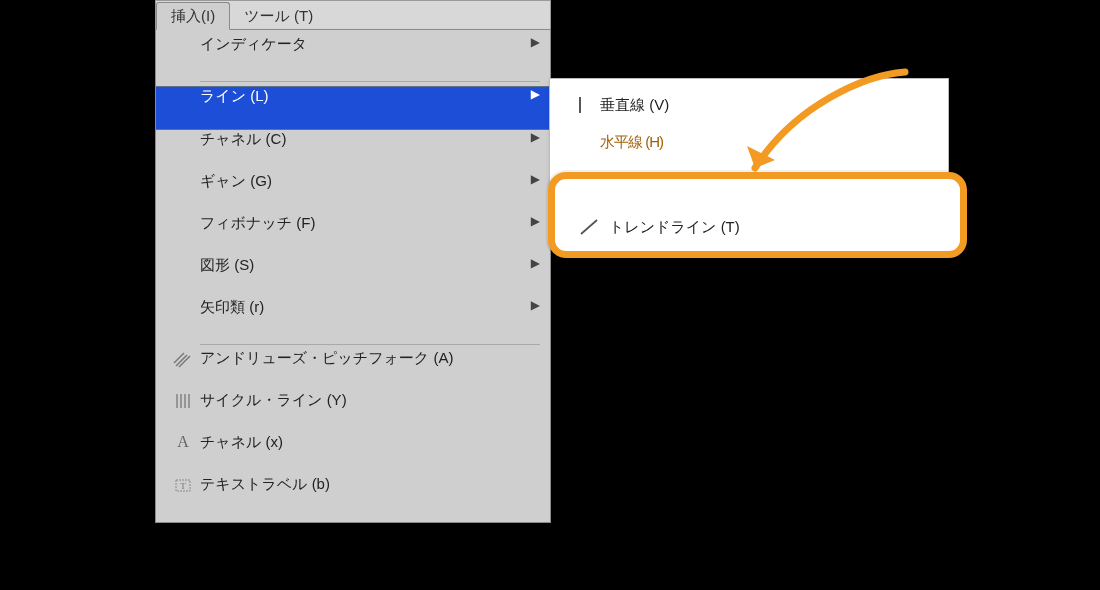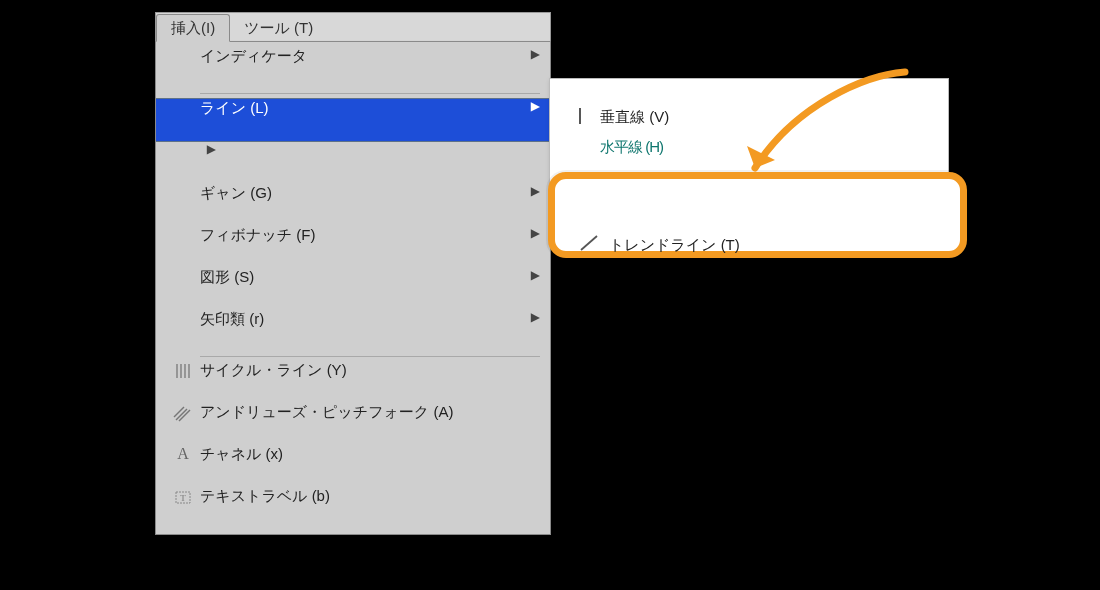--- a/index.html
+++ b/index.html
@@ -1,32 +1,32 @@
 <!DOCTYPE html>
 <html><head>
 <meta charset="utf-8">
 <style>
   html,body{margin:0;padding:0;width:1100px;height:590px;background:#000;font-family:"Meiryo","Yu Gothic",sans-serif;font-size:15px;color:#222;overflow:hidden}
-  .app{position:absolute;left:155px;top:12px}
+  .app{position:absolute;left:155px;top:0}
   .menubar{display:flex;align-items:flex-end;height:28px;background:#d8d8d8;border:1px solid #9a9a9a;border-bottom:none;width:394px}
   .tab{padding:4px 14px 3px;color:#333;white-space:nowrap;cursor:default}
   .tab.active{background:#cfcfcf;border:1px solid #8a8a8a;border-bottom:1px solid #cfcfcf;margin-bottom:-1px;border-radius:3px 3px 0 0}
   .menu{background:#cfcfcf;border:1px solid #8a8a8a;width:394px;padding:5px 0;box-shadow:2px 2px 3px rgba(0,0,0,.25)}
   .mi{display:flex;align-items:flex-start;height:42px;padding:0 10px;cursor:default;position:relative}
   .mi .ic{width:34px;display:flex;justify-content:center;align-items:center;color:#666}
   .mi .lbl{flex:1;white-space:nowrap}
   .mi .ar{width:16px;text-align:right;color:#444;font-size:12px}
   .mi.sel{background:#1d4ed8;border-top:1px solid #5e7289;border-bottom:1px solid #5e7289;color:#fff}
   .mi.sel .ar{color:#fff}
   .sep{height:1px;background:#a9a9a9;margin:4px 10px 4px 44px}
   .submenu{position:absolute;left:549px;top:78px;width:398px;background:#fff;border:1px solid #bcbcbc;padding:4px 0;box-shadow:2px 2px 5px rgba(0,0,0,.25)}
-  .si{display:flex;align-items:flex-end;height:44px;padding:0 10px;cursor:default}
+  .si{display:flex;align-items:center;height:44px;padding:0 10px;cursor:default}
   .si .ic{width:40px;display:flex;justify-content:center;align-items:center;color:#555}
   .si .lbl{flex:1;white-space:nowrap}
-  .si.obscured .lbl{color:#0f766e;letter-spacing:-1px}
+  .si.obscured .lbl{color:#a16207;letter-spacing:-1px}
   
   .hl-outer{position:absolute;left:548px;top:172px;width:405px;height:72px;border-radius:18px;background:#fff;border:7px solid #f39a22;box-shadow:0 0 0 2px rgba(0,0,0,.06)}
   
   .arrow{position:absolute;left:735px;top:60px;pointer-events:none}
 </style>
 </head>
 <body>
 
 <div class="app">
 
@@ -43,20 +43,21 @@
     </div>
     <div class="sep"></div>
 
     <div class="mi sel">
       <span class="ic"></span>
       <span class="lbl">ライン (L)</span>
       <span class="ar">▶</span>
     </div>
     <div class="mi">
       <span class="ic"></span>
+      <span class="lbl">チャネル (C)</span>
       <span class="ar">▶</span>
     </div>
     <div class="mi">
       <span class="ic"></span>
       <span class="lbl">ギャン (G)</span>
       <span class="ar">▶</span>
     </div>
     <div class="mi">
       <span class="ic"></span>
       <span class="lbl">フィボナッチ (F)</span>
@@ -71,41 +72,41 @@
       <span class="ic"></span>
       <span class="lbl">矢印類 (r)</span>
       <span class="ar">▶</span>
     </div>
 
     <div class="sep"></div>
 
     <div class="mi">
       <span class="ic">
         <svg width="20" height="20" viewBox="0 0 20 20">
+            <g stroke="#777" stroke-width="1.5" fill="none">
+              <line x1="3" y1="17" x2="14" y2="6"></line>
+              <line x1="6" y1="18" x2="17" y2="7"></line>
+              <line x1="1" y1="14" x2="11" y2="4"></line>
+            </g>
+          </svg>
+      </span>
+      <span class="lbl">アンドリューズ・ピッチフォーク (A)</span>
+    </div>
+    <div class="mi">
+      <span class="ic">
+        <svg width="20" height="20" viewBox="0 0 20 20">
             <g stroke="#777" stroke-width="1.3">
               <line x1="4" y1="3" x2="4" y2="17"></line>
               <line x1="8" y1="3" x2="8" y2="17"></line>
               <line x1="12" y1="3" x2="12" y2="17"></line>
               <line x1="16" y1="3" x2="16" y2="17"></line>
             </g>
           </svg>
       </span>
       <span class="lbl">サイクル・ライン (Y)</span>
-    </div>
-    <div class="mi">
-      <span class="ic">
-        <svg width="20" height="20" viewBox="0 0 20 20">
-            <g stroke="#777" stroke-width="1.5" fill="none">
-              <line x1="3" y1="17" x2="14" y2="6"></line>
-              <line x1="6" y1="18" x2="17" y2="7"></line>
-              <line x1="1" y1="14" x2="11" y2="4"></line>
-            </g>
-          </svg>
-      </span>
-      <span class="lbl">アンドリューズ・ピッチフォーク (A)</span>
     </div>
     <div class="mi">
       <span class="ic" style="font-family:serif;font-size:16px;color:#666">A</span>
       <span class="lbl">チャネル (x)</span>
     </div>
     <div class="mi">
       <span class="ic">
         <svg width="20" height="20" viewBox="0 0 20 20">
             <rect x="3" y="5" width="14" height="11" fill="none" stroke="#888" stroke-dasharray="2 1"></rect>
             <text x="10" y="14" text-anchor="middle" font-size="9" fill="#777" font-family="serif">T</text>
@@ -133,21 +134,21 @@
     <span class="ic"></span>
     <span class="lbl"></span>
   </div>
   <div class="si obscured" style="height:28px">
     <span class="ic"></span>
     <span class="lbl">角度によるトレンドライン (A)</span>
   </div>
 </div>
 
 <div class="hl-outer">
-  <div class="si" style="height:100%;padding:4px 14px">
+  <div class="si" style="height:100%;padding:12px 14px">
     <span class="ic">
       <svg width="24" height="24" viewBox="0 0 24 24">
           <line x1="4" y1="19" x2="20" y2="5" stroke="#555" stroke-width="1.8"></line>
         </svg>
     </span>
     <span class="lbl">トレンドライン (T)</span>
   </div>
 </div>
 
 <svg class="arrow" width="200" height="140" viewBox="0 0 200 140">

